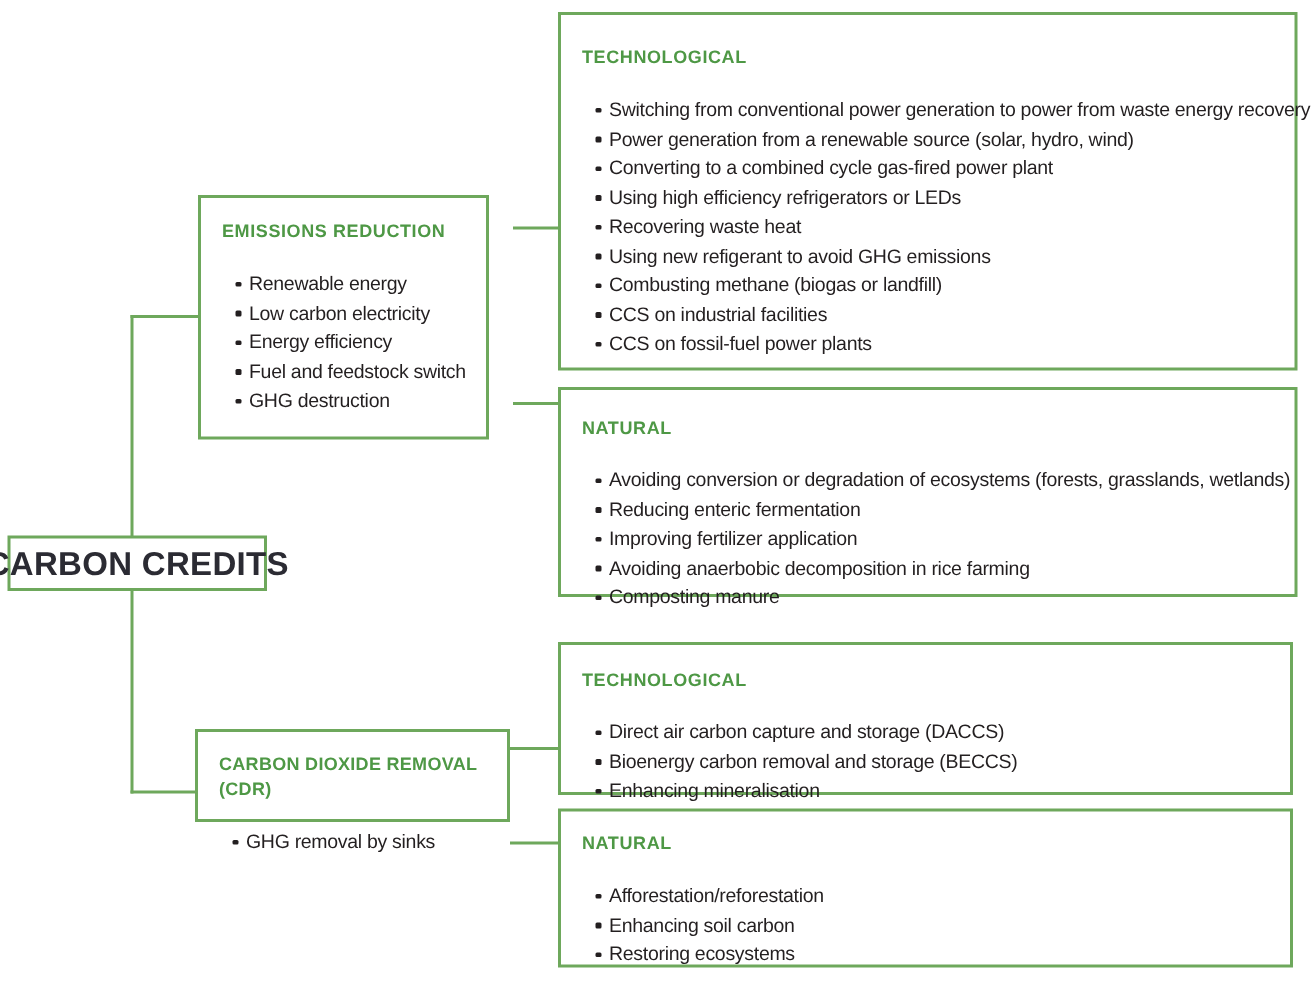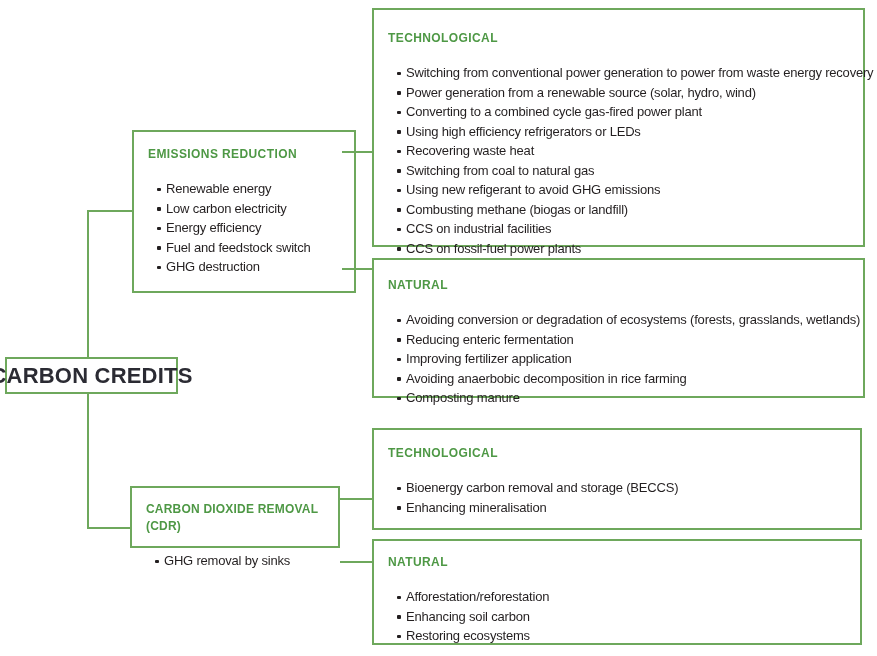--- a/index.html
+++ b/index.html
@@ -59,21 +59,21 @@
     left: 5px; top: 357px; width: 173px; height: 37px;
     display: flex; align-items: center; justify-content: center;
   }
   .root-node span {
     font-size: 22px;
     font-weight: bold;
     color: var(--root-text);
     letter-spacing: 0.2px;
     white-space: nowrap;
   }
-  #er-box   { left: 132px; top: 130px; width: 224px; height: 163px; padding: 14px 6px 0 6px; }
+  #er-box   { left: 132px; top: 130px; width: 194px; height: 163px; padding: 14px 6px 0 6px; }
   #tech1-box{ left: 372px; top: 8px;   width: 493px; height: 239px; padding: 20px 6px 0 6px; }
   #nat1-box { left: 372px; top: 258px; width: 493px; height: 140px; padding: 17px 6px 0 6px; }
   #cdr-box  { left: 130px; top: 486px; width: 210px; height: 62px;  padding: 13px 6px 0 6px; }
   #tech2-box{ left: 372px; top: 428px; width: 490px; height: 102px; padding: 15px 6px 0 6px; }
   #nat2-box { left: 372px; top: 539px; width: 490px; height: 106px; padding: 13px 6px 0 6px; }
   .connector {
     position: absolute;
     background: var(--green-border);
   }
   .c-v1 { left: 87px;  top: 210px; width: 2px;  height: 148px; }
@@ -106,21 +106,20 @@
   </div>
 
   <div class="node" id="tech1-box">
     <h2>TECHNOLOGICAL</h2>
     <ul>
       <li>Switching from conventional power generation to power from waste energy recovery</li>
       <li>Power generation from a renewable source (solar, hydro, wind)</li>
       <li>Converting to a combined cycle gas-fired power plant</li>
       <li>Using high efficiency refrigerators or LEDs</li>
       <li>Recovering waste heat</li>
-      <li>Switching from coal to natural gas</li>
       <li>Using new refigerant to avoid GHG emissions</li>
       <li>Combusting methane (biogas or landfill)</li>
       <li>CCS on industrial facilities</li>
       <li>CCS on fossil-fuel power plants</li>
     </ul>
   </div>
 
   <div class="node" id="nat1-box">
     <h2>NATURAL</h2>
     <ul>
@@ -135,20 +134,21 @@
   <div class="node" id="cdr-box">
     <h2 style="white-space:normal; letter-spacing:0.2px;">CARBON DIOXIDE REMOVAL (CDR)</h2>
     <ul>
       <li>GHG removal by sinks</li>
     </ul>
   </div>
 
   <div class="node" id="tech2-box">
     <h2>TECHNOLOGICAL</h2>
     <ul>
+      <li>Direct air carbon capture and storage (DACCS)</li>
       <li>Bioenergy carbon removal and storage (BECCS)</li>
       <li>Enhancing mineralisation</li>
     </ul>
   </div>
 
   <div class="node" id="nat2-box">
     <h2>NATURAL</h2>
     <ul>
       <li>Afforestation/reforestation</li>
       <li>Enhancing soil carbon</li>

